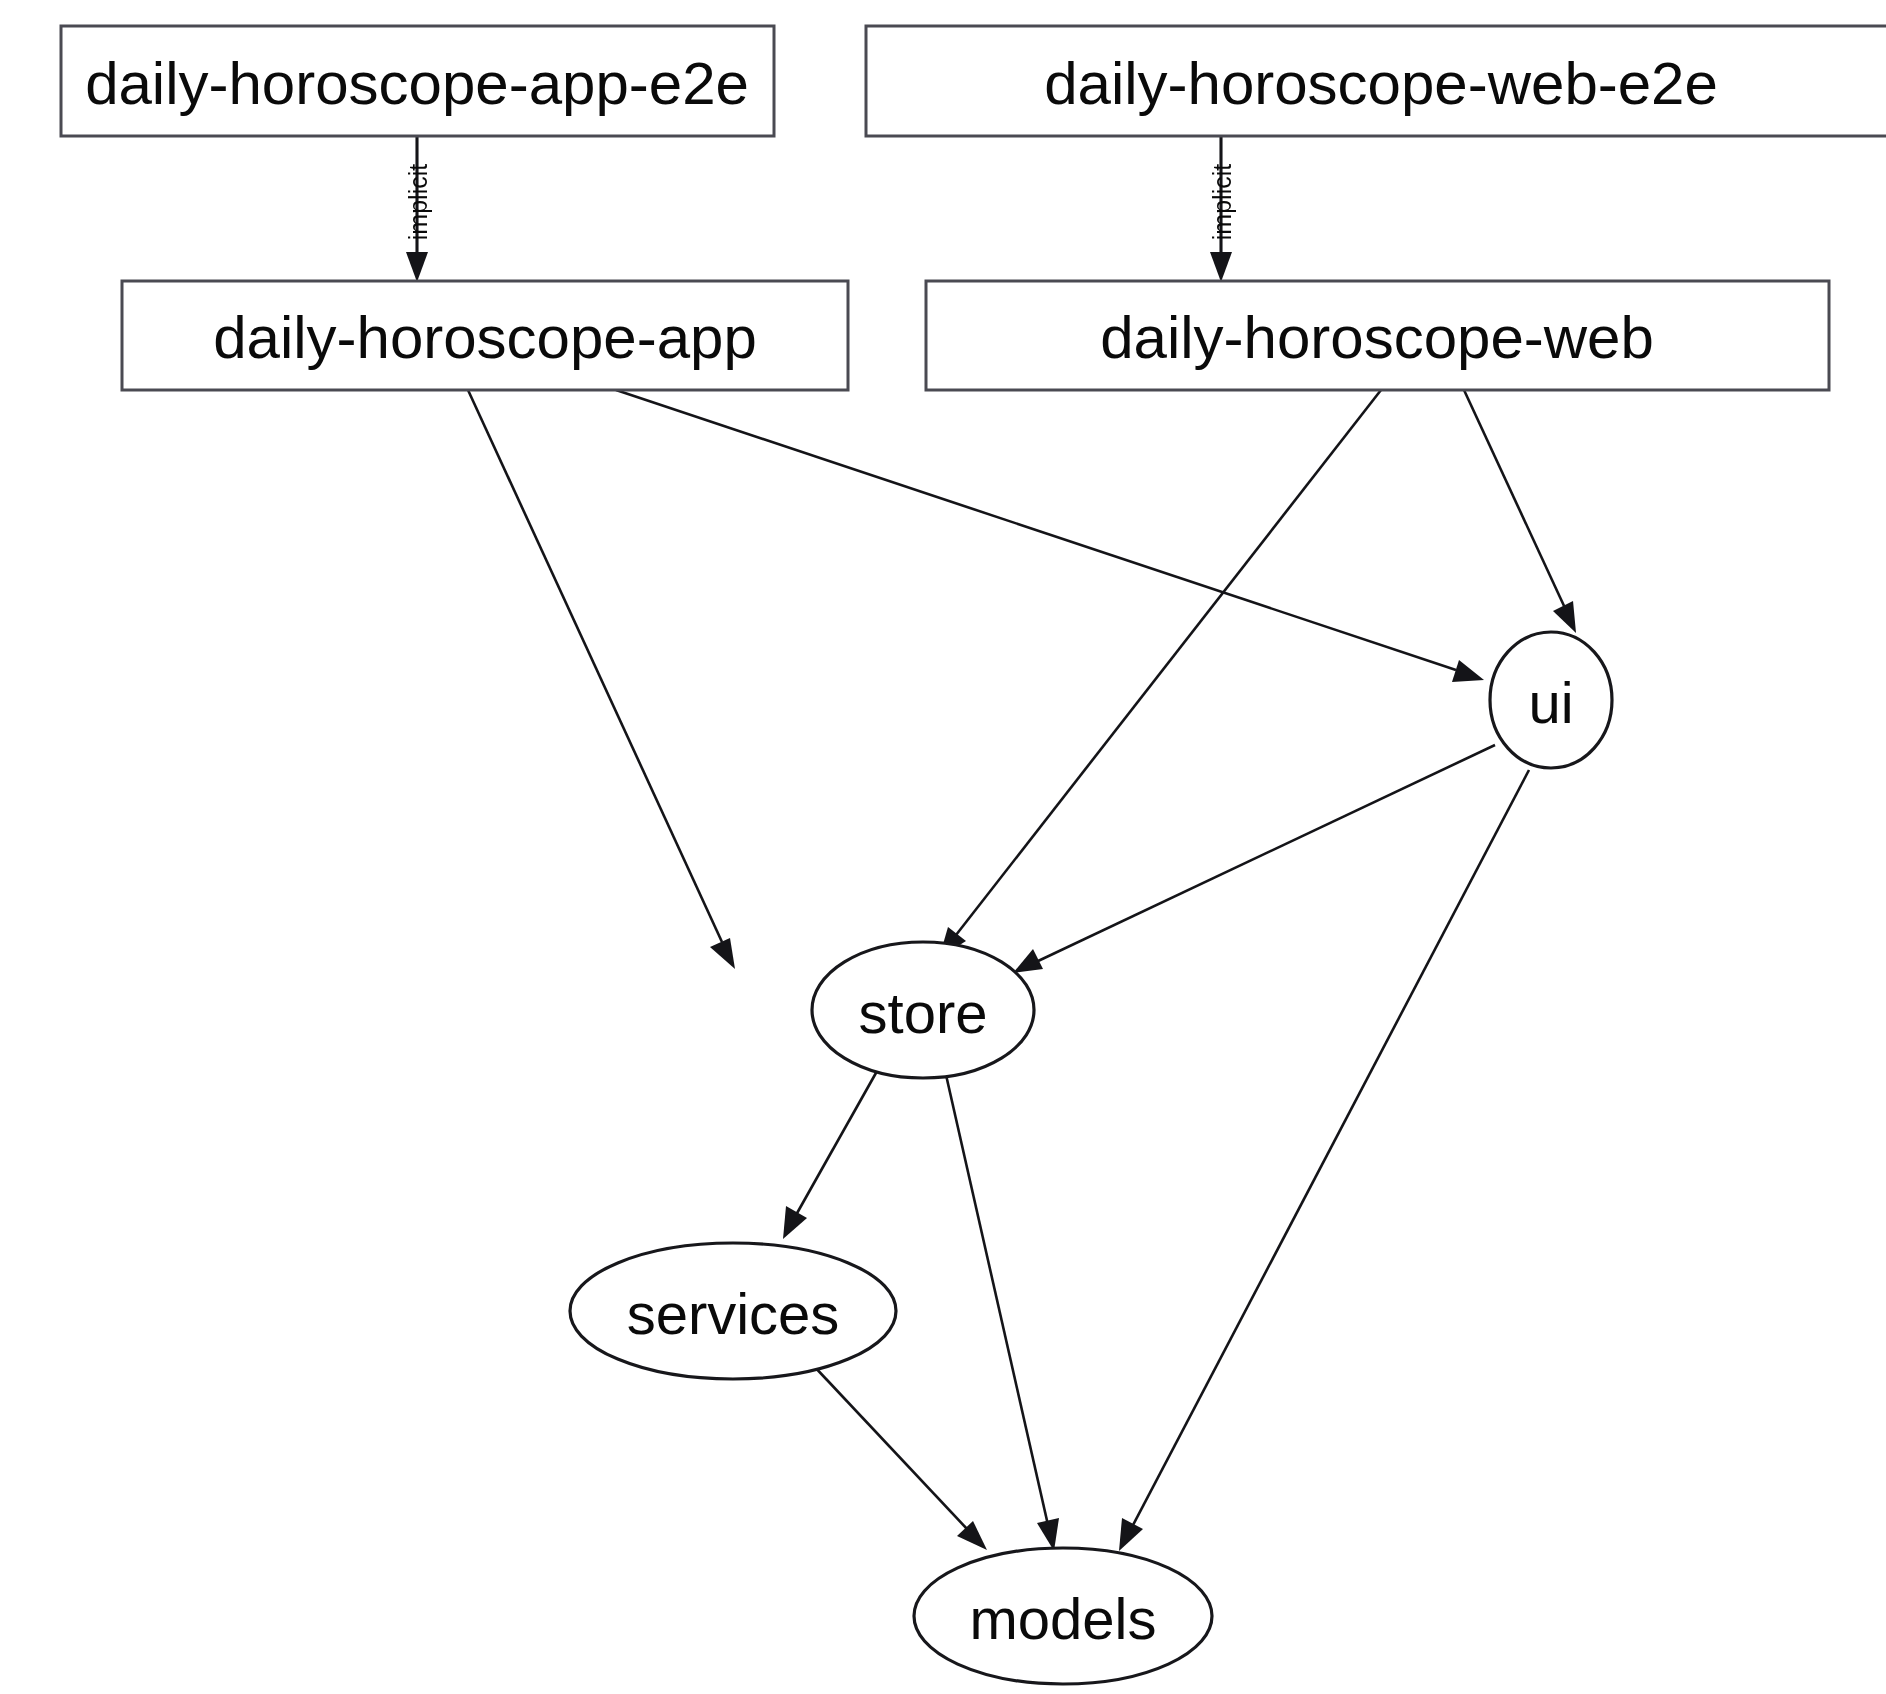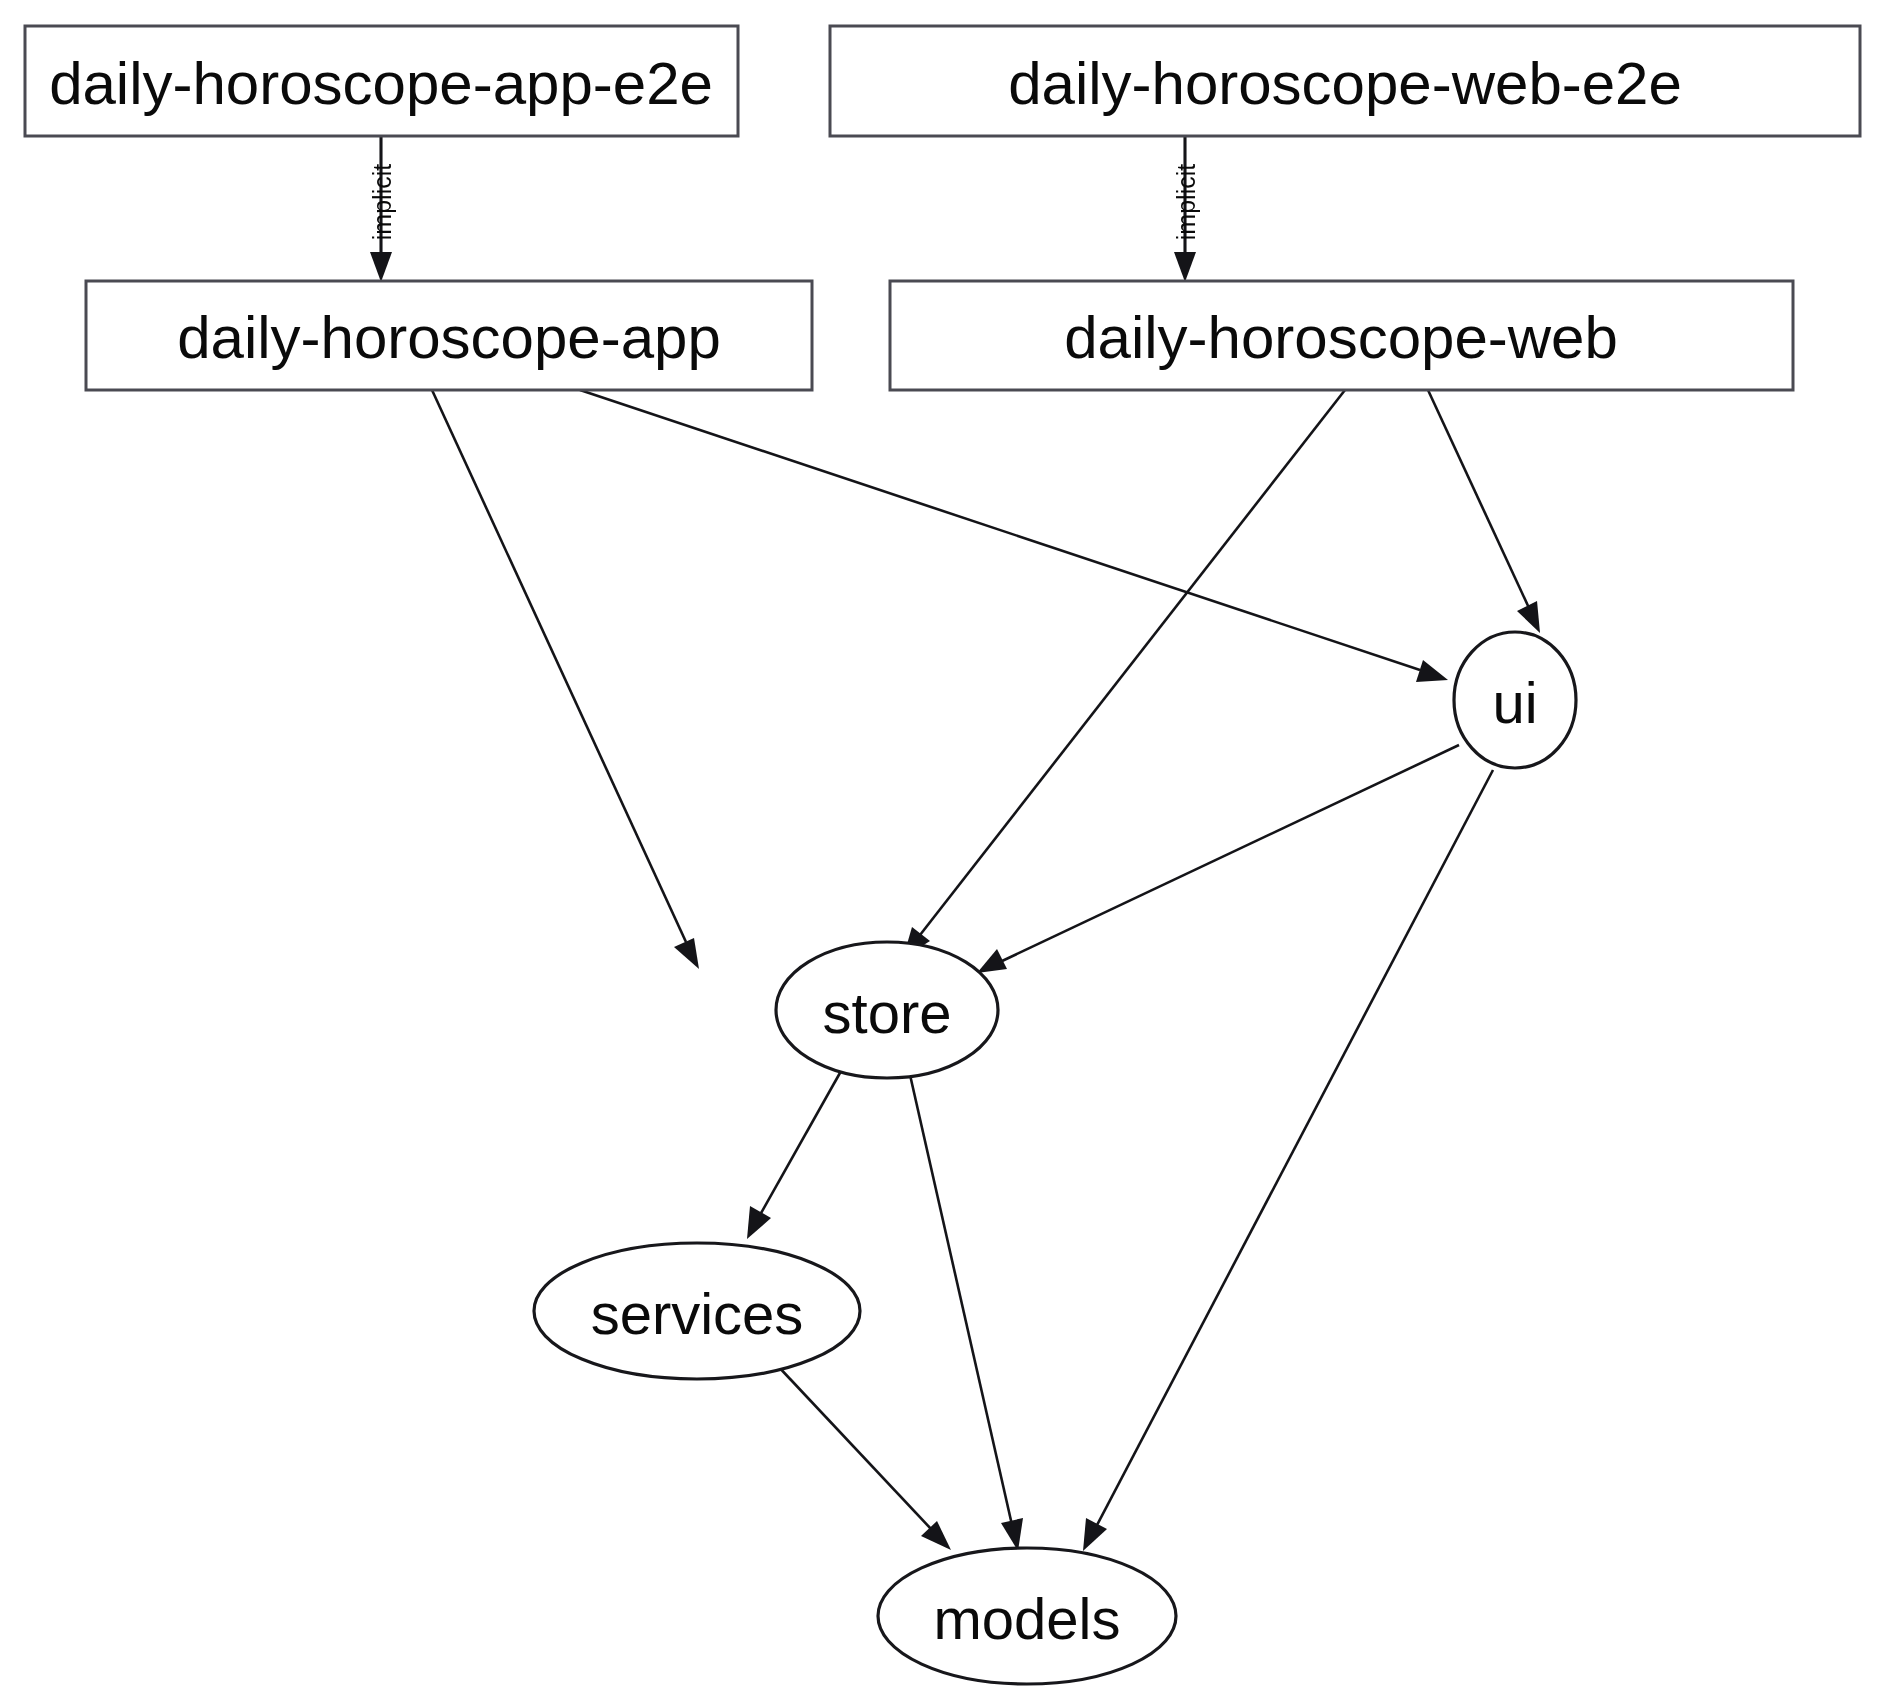--- a/index.html
+++ b/index.html
@@ -11,20 +11,21 @@
     width: 1886px;
     height: 1694px;
     font-family: "Liberation Sans", sans-serif;
     overflow: hidden;
   }
   #graph-canvas {
     position: relative;
     width: 1598px;
     height: 1694px;
     background: #ffffff;
+    margin-left: 36px;
   }
   svg.graph-svg {
     position: absolute;
     top: 0;
     left: 0;
     width: 1886px;
     height: 1694px;
     display: block;
   }
   .node-box-shape {

